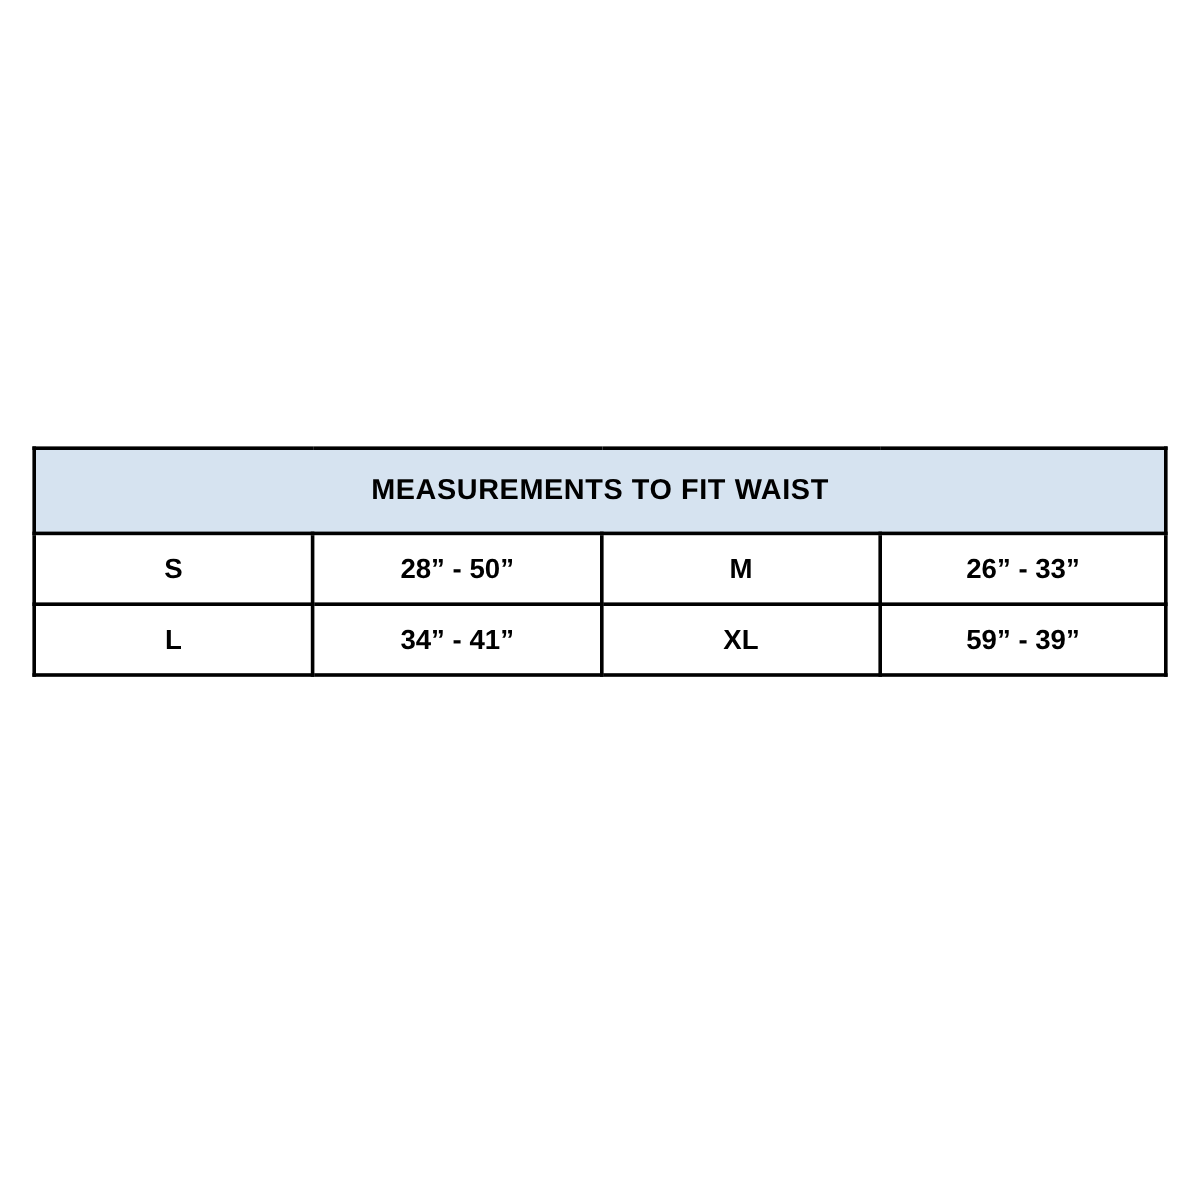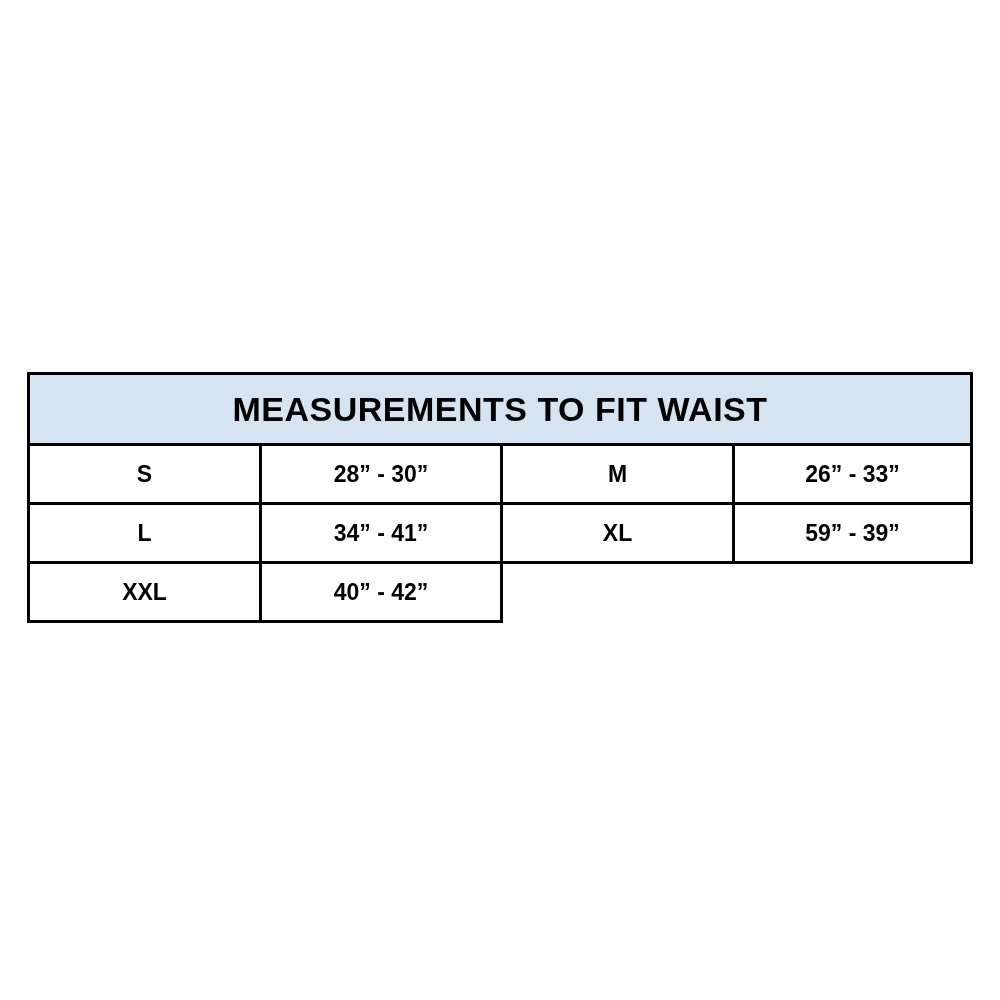--- a/index.html
+++ b/index.html
@@ -30,21 +30,21 @@
     text-align: center;
     vertical-align: middle;
     font-weight: bold;
     color: #000000;
     background: #ffffff;
   }
 
   .title-cell {
     background: #d6e3f0 !important;
     height: 68px;
-    font-size: 34px;
+    font-size: 24px;
     letter-spacing: 0.5px;
   }
 
   .data-row td {
     height: 56px;
     font-size: 23px;
   }
 
   .col-size  { width: 232px; }
   .col-range { width: 241px; }
@@ -65,30 +65,24 @@
     <col class="col-range">
     <col class="col-size2">
     <col class="col-range2">
   </colgroup>
   <tbody>
     <tr>
       <td class="title-cell" colspan="4">MEASUREMENTS TO FIT WAIST</td>
     </tr>
     <tr class="data-row">
       <td>S</td>
-      <td>28” - 30”</td>
+      <td>28” - 50”</td>
       <td>M</td>
       <td>26” - 33”</td>
     </tr>
     <tr class="data-row">
       <td>L</td>
       <td>34” - 41”</td>
       <td>XL</td>
       <td>59” - 39”</td>
     </tr>
-    <tr class="data-row">
-      <td>XXL</td>
-      <td>40” - 42”</td>
-      <td class="empty-cell"></td>
-      <td class="empty-cell"></td>
-    </tr>
   </tbody>
 </table>
 
 </body></html>

